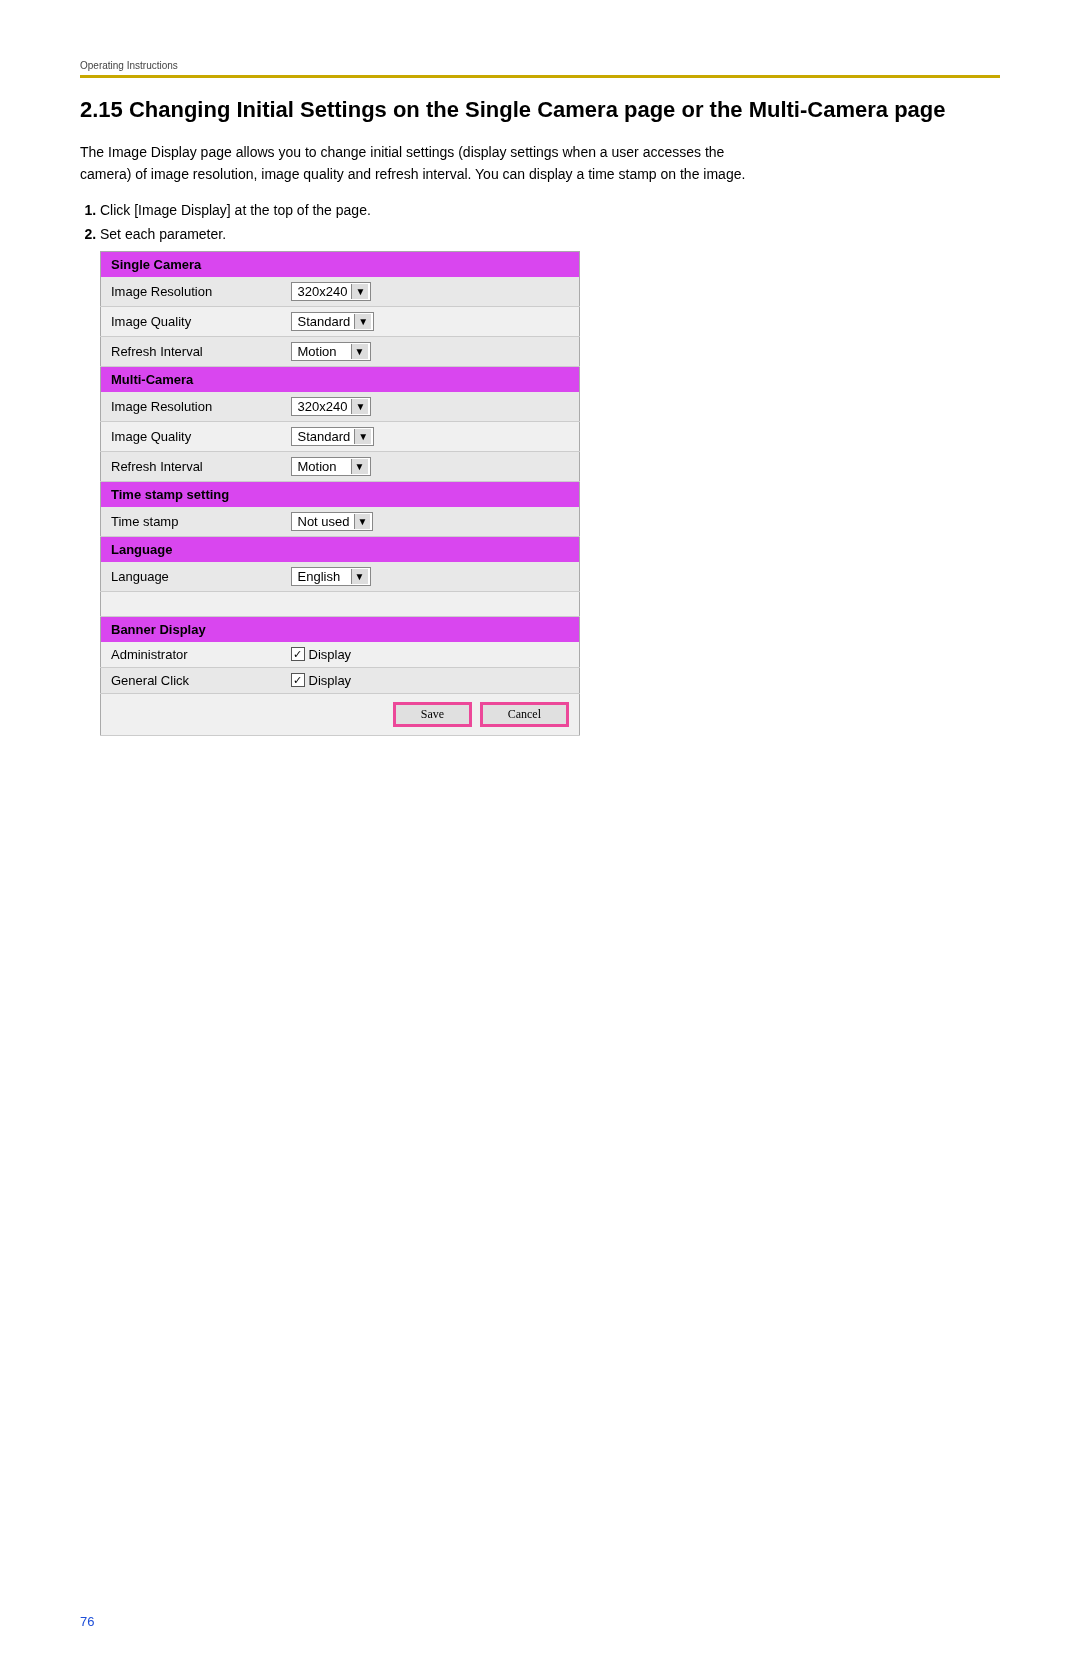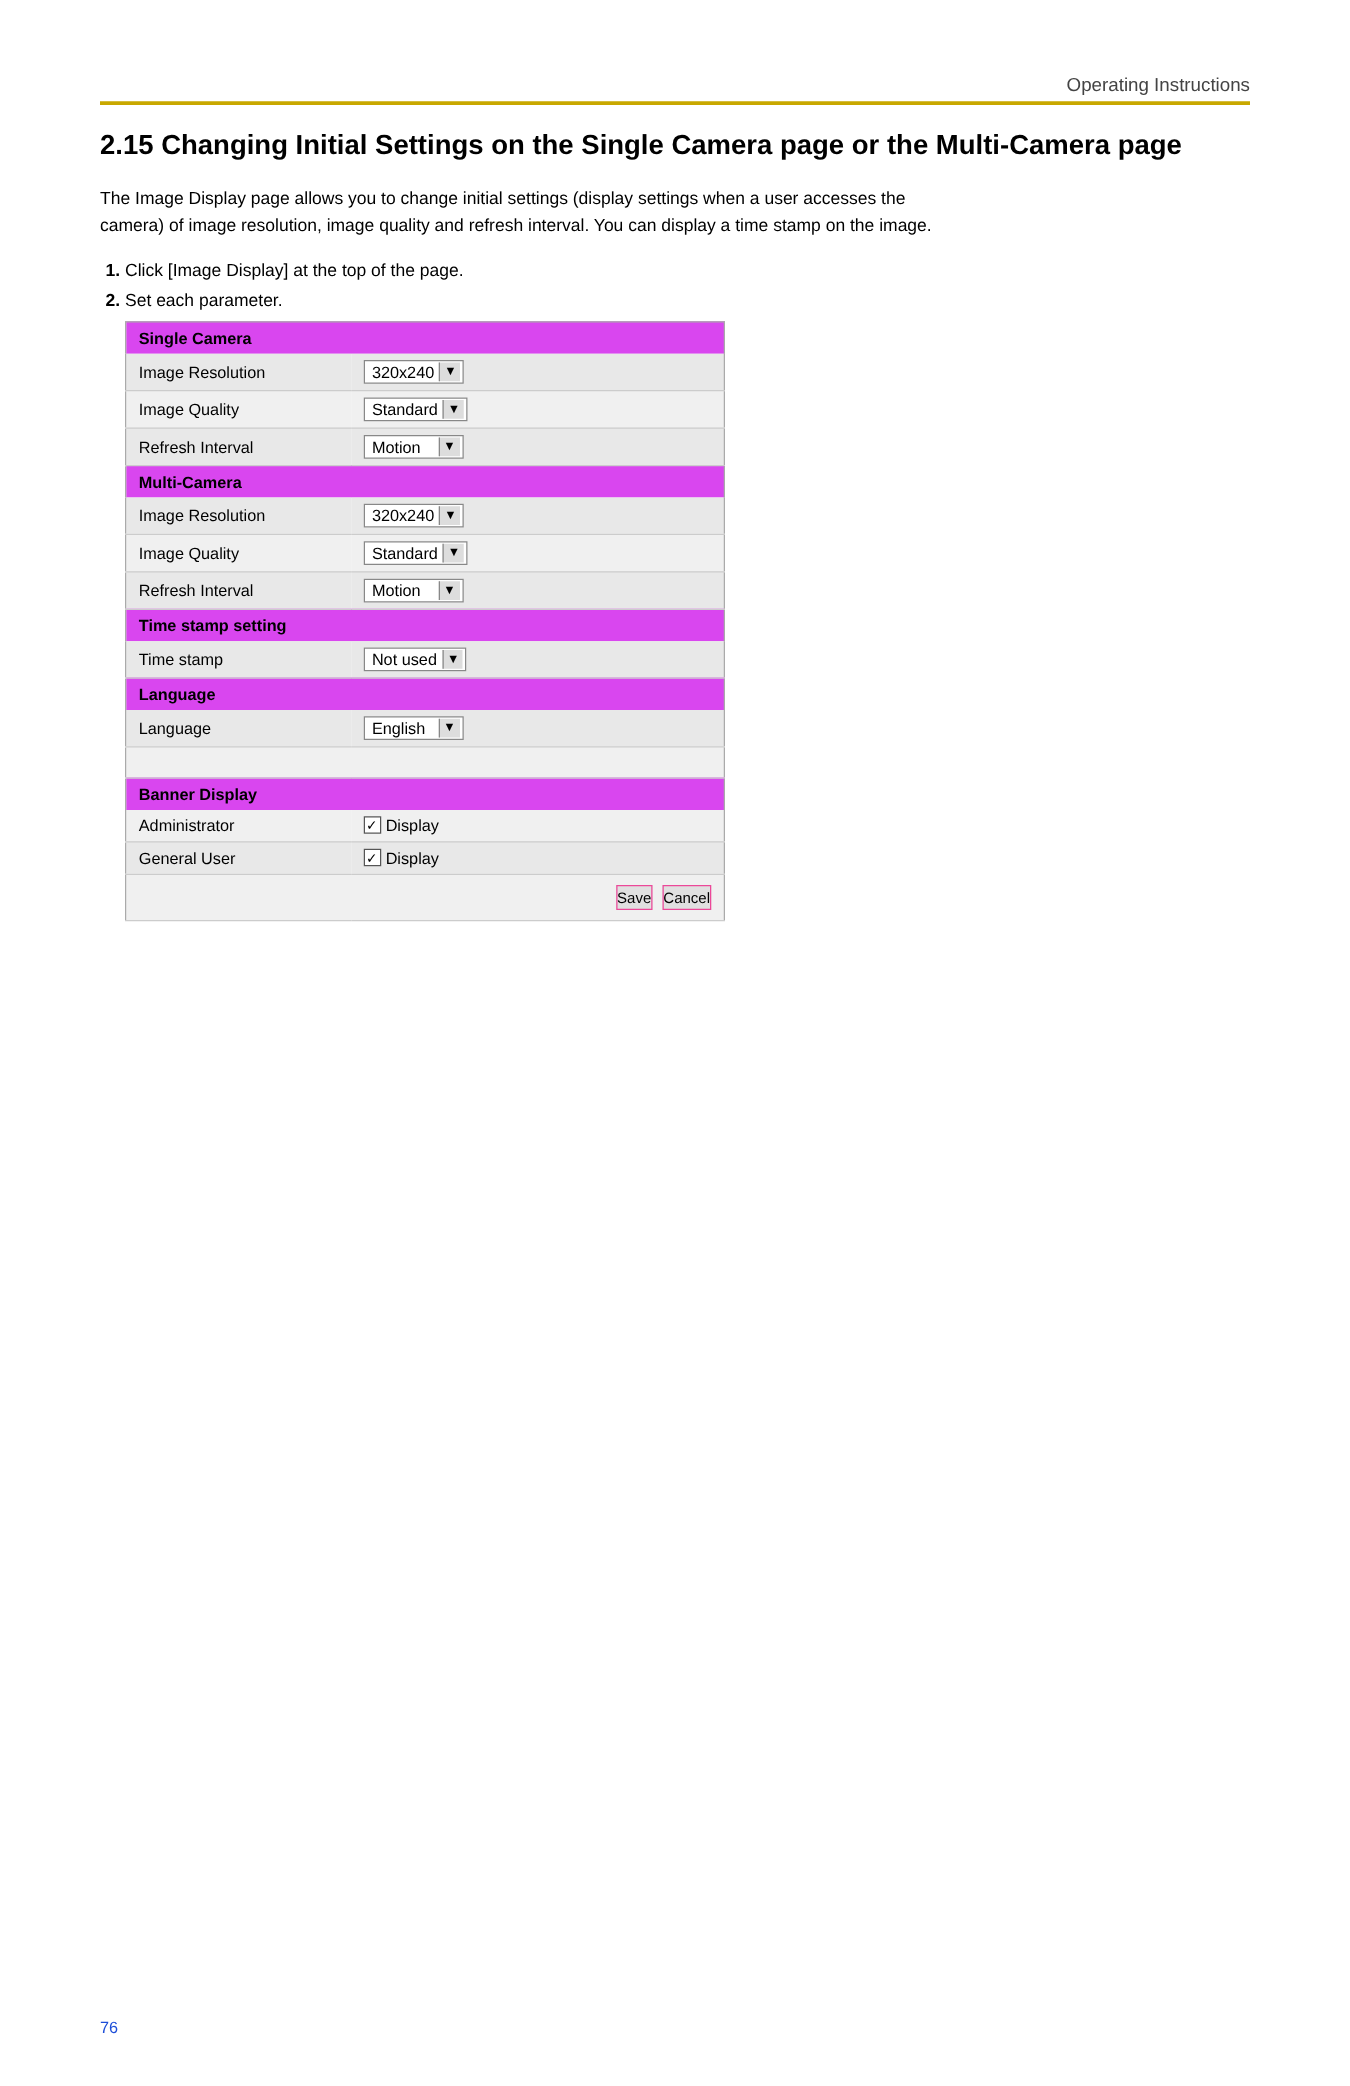--- a/index.html
+++ b/index.html
@@ -9,24 +9,23 @@
       background: #ffffff;
       color: #000000;
       width: 1080px;
       min-height: 1669px;
       position: relative;
     }
     .page-container {
       padding: 60px 80px 80px 80px;
     }
     .top-label {
-      font-size: 15px;
+      font-size: 10px;
       color: #444;
       margin-bottom: 4px;
-      text-align: right;
     }
     .gold-rule {
       height: 3px;
       background: #c8a800;
       margin-bottom: 18px;
     }
     .section-title {
       font-size: 22px;
       font-weight: bold;
       line-height: 1.3;
@@ -128,26 +127,27 @@
     }
 
     
     .action-row td {
       background: #f0f0f0 !important;
       padding: 8px 10px !important;
       text-align: right;
     }
     .fake-button {
       display: inline-block;
-      border: 1px solid #ec4899;
+      border: 3px solid #ec4899;
       background: #e0e0e0;
-      padding: 2px 0;
+      padding: 2px 25px;
       font-size: 12px;
       cursor: pointer;
       margin-left: 4px;
+      font-family: Liberation Serif, serif;
     }
 
     .bullet-list {
       margin-left: 40px;
       margin-top: 10px;
     }
     .bullet-list li {
       font-size: 14px;
       list-style-type: disc;
       line-height: 1.7;
@@ -279,21 +279,21 @@
     <tr class="data-row">
       <td>Administrator</td>
       <td>
         <div class="checkbox-display">
           <div class="fake-checkbox">✓</div>
           <span>Display</span>
         </div>
       </td>
     </tr>
     <tr class="data-row">
-      <td>General User</td>
+      <td>General Click</td>
       <td>
         <div class="checkbox-display">
           <div class="fake-checkbox">✓</div>
           <span>Display</span>
         </div>
       </td>
     </tr>
 
     <tr class="data-row action-row">
       <td colspan="2" style="text-align: right; padding: 8px 10px; background: #f0f0f0; border-bottom: 1px solid #ccc;">

